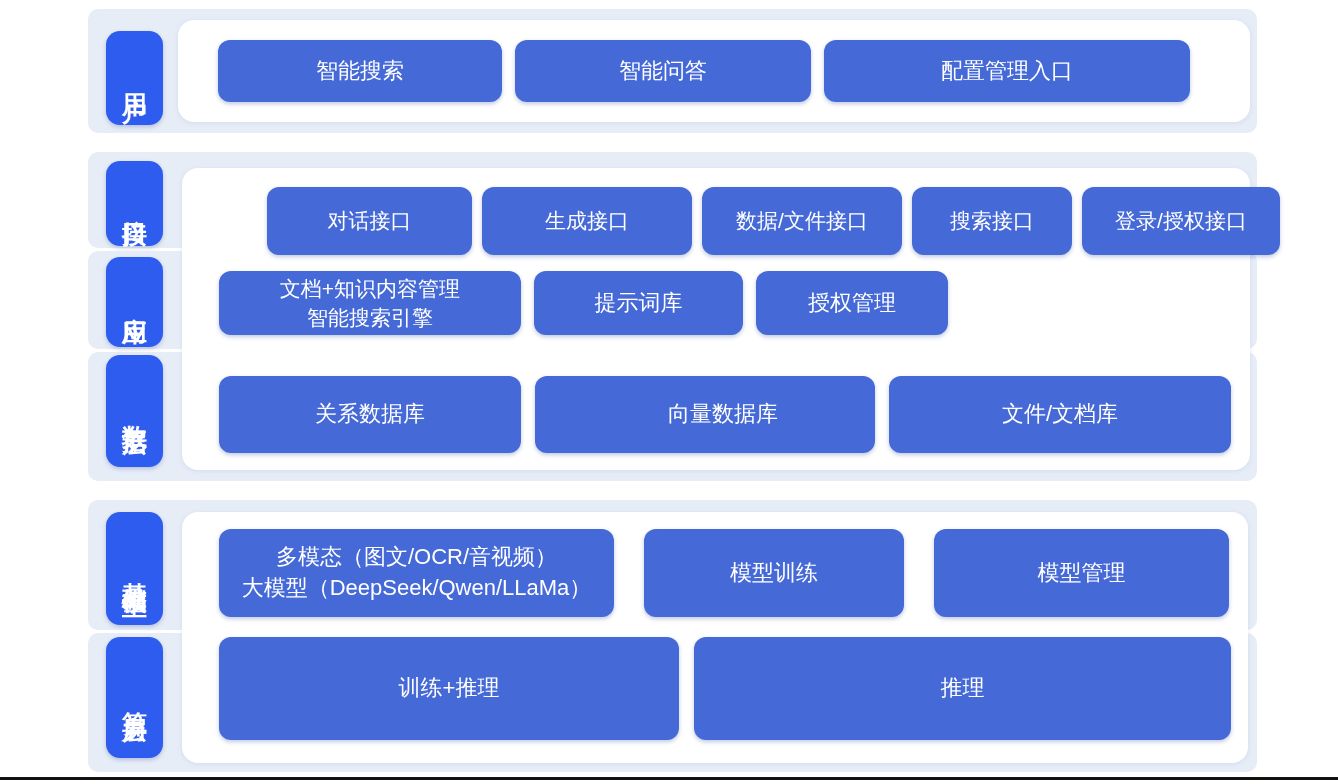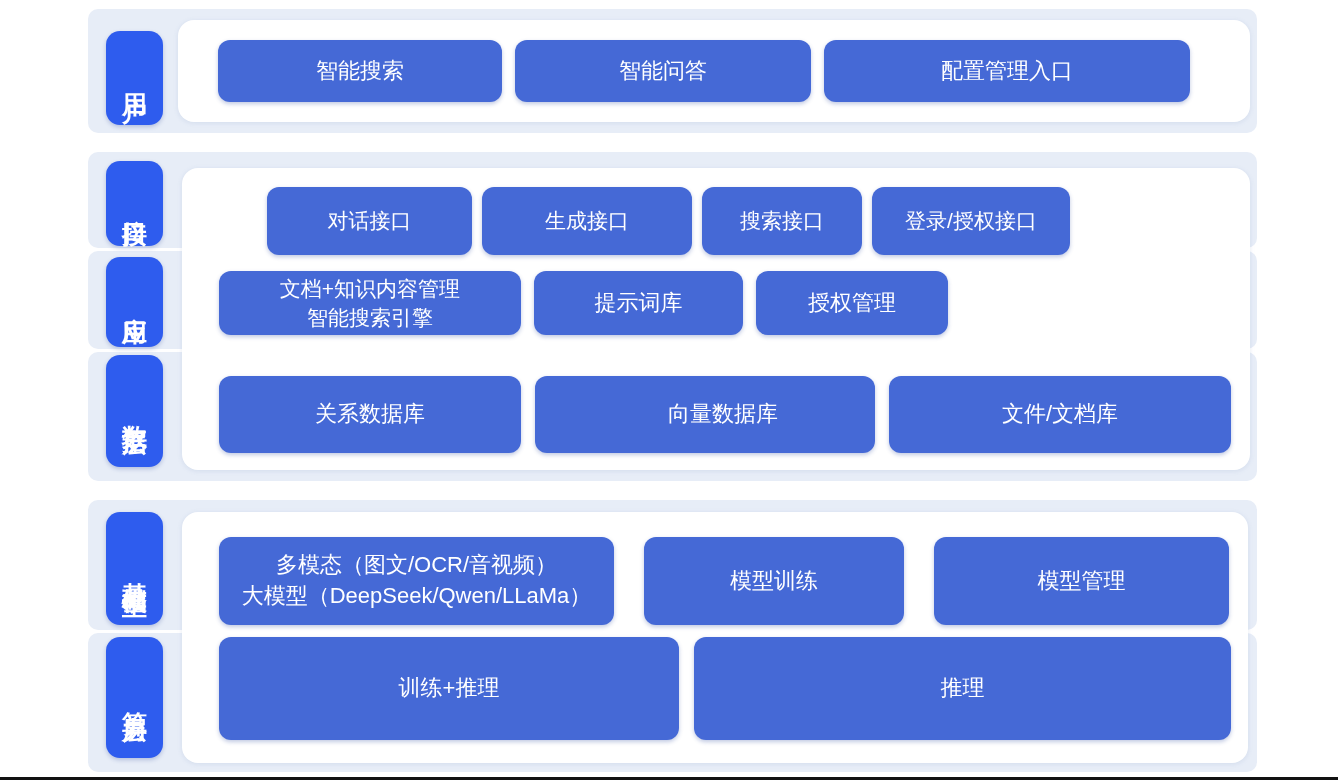--- a/index.html
+++ b/index.html
@@ -79,21 +79,21 @@
   .row-b2 .b1{width:302px;font-size:21px;}
   .row-b2 .b2{width:269px;}
   .row-b2 .b3{width:209px;}
   .row-b2 .b4{width:192px;}
   
   .row-b3{left:37px;top:208px;height:77px;gap:14px;}
   .row-b3 .b1{width:302px;}
   .row-b3 .b2{width:340px;padding-left:36px;}
   .row-b3 .b3{width:342px;}
   
-  .row-c1{left:37px;top:25px;height:88px;gap:30px;}
+  .row-c1{left:37px;top:17px;height:88px;gap:30px;}
   .row-c1 .b1{width:395px;font-size:22px;}
   .row-c1 .b2{width:260px;}
   .row-c1 .b3{width:295px;}
   
   .row-c2{left:37px;top:125px;height:103px;gap:15px;}
   .row-c2 .b1{width:460px;}
   .row-c2 .b2{width:537px;}
 
   .bottom-line{
     position:absolute;left:0;top:777px;width:1338px;height:3px;
@@ -136,20 +136,21 @@
       <div class="box b1">智能搜索</div>
       <div class="box b2">智能问答</div>
       <div class="box b3">配置管理入口</div>
     </div>
   </div>
 
   <div class="panel panel-mid">
     <div class="row row-b1">
       <div class="box b1">对话接口</div>
       <div class="box b2">生成接口</div>
+      <div class="box b3">数据/文件接口</div>
       <div class="box b4">搜索接口</div>
       <div class="box b5">登录/授权接口</div>
     </div>
     <div class="row row-b2">
       <div class="box b1">文档+知识内容管理
 智能搜索引擎</div>
       <div class="box b3">提示词库</div>
       <div class="box b4">授权管理</div>
     </div>
     <div class="row row-b3">

